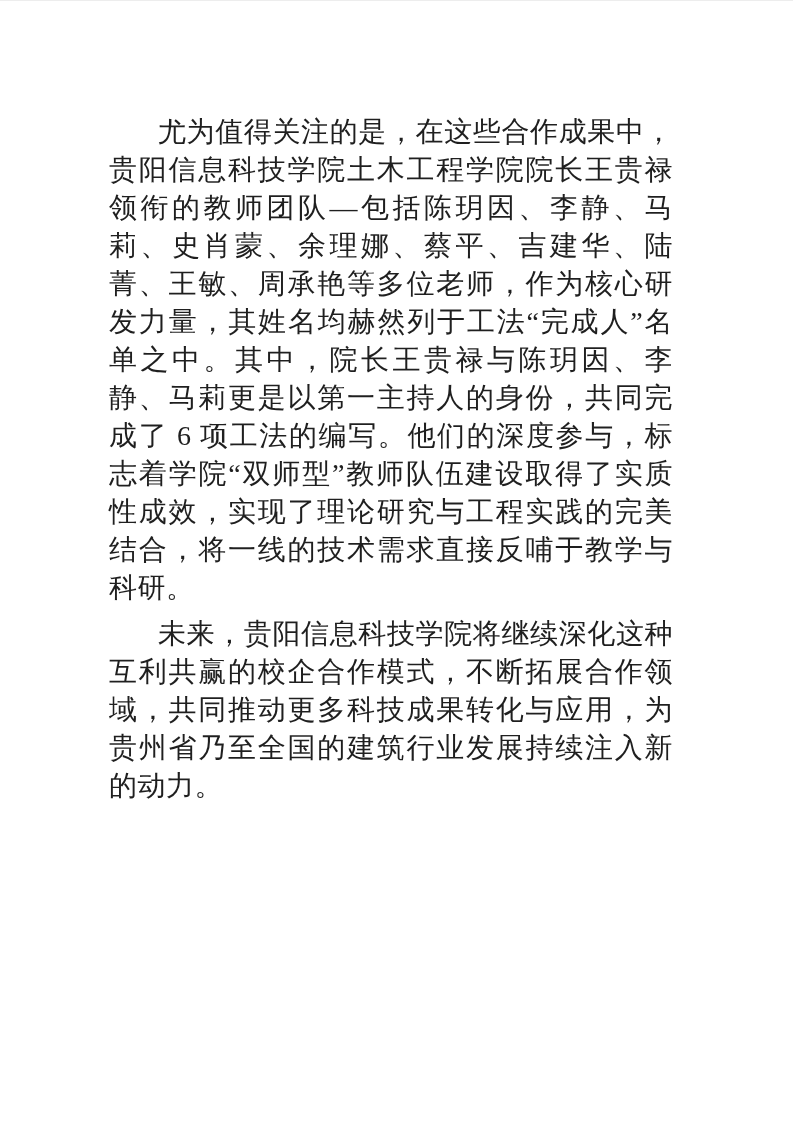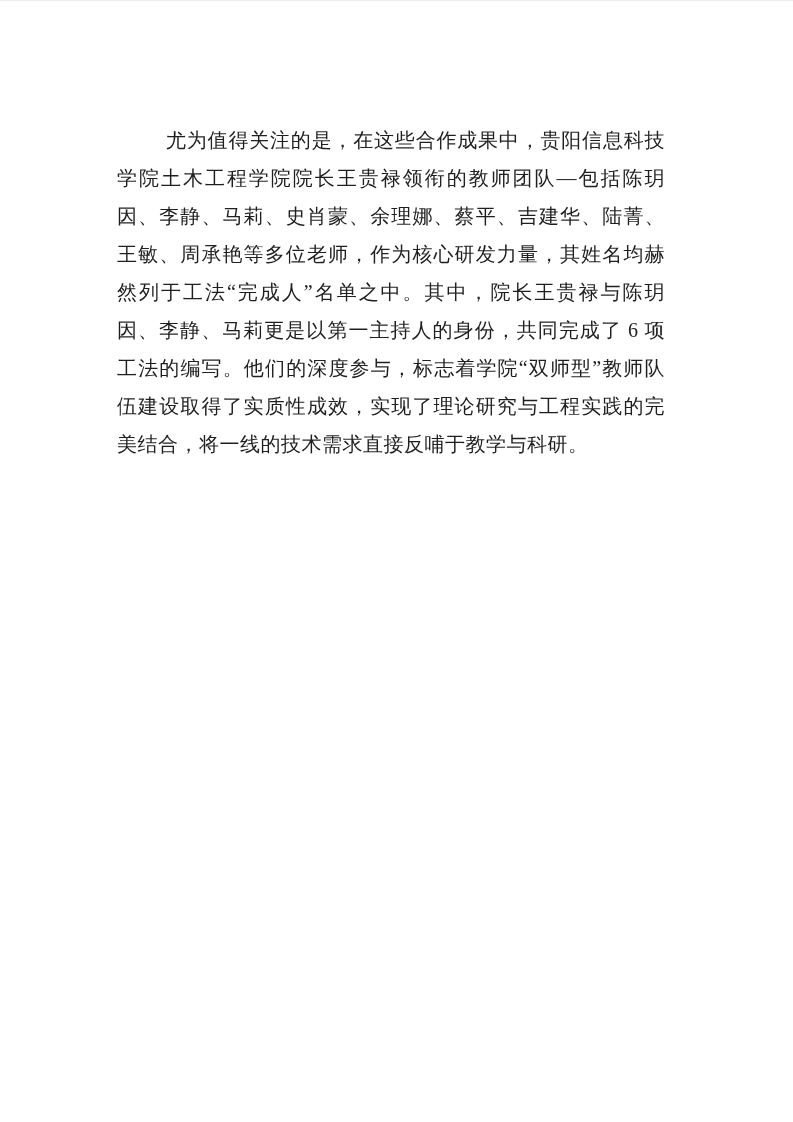--- a/index.html
+++ b/index.html
@@ -16,32 +16,33 @@
     border-top: 1px solid #ededed;
     box-sizing: border-box;
   }
   .text-block {
     position: absolute;
     left: 101px;
     top: 104px;
     width: 580px;
   }
   .para {
-    margin: 16px;
+    margin: 8px;
     font-family: "Liberation Serif", "DejaVu Serif", serif;
-    font-size: 20px;
+    font-size: 28px;
     line-height: 38px;
     letter-spacing: 0.5px;
     color: #1f1f1f;
     text-align: justify;
     text-align-last: left;
     text-indent: 49px;
     word-break: break-all;
   }
 </style>
 </head>
 <body>
 
 <div class="page">
   <div class="text-block">
     <p class="para">尤为值得关注的是，在这些合作成果中，贵阳信息科技学院土木工程学院院长王贵禄领衔的教师团队—包括陈玥因、李静、马莉、史肖蒙、余理娜、蔡平、吉建华、陆菁、王敏、周承艳等多位老师，作为核心研发力量，其姓名均赫然列于工法“完成人”名单之中。其中，院长王贵禄与陈玥因、李静、马莉更是以第一主持人的身份，共同完成了 6 项工法的编写。他们的深度参与，标志着学院“双师型”教师队伍建设取得了实质性成效，实现了理论研究与工程实践的完美结合，将一线的技术需求直接反哺于教学与科研。</p>
+    <p class="para">未来，贵阳信息科技学院将继续深化这种互利共赢的校企合作模式，不断拓展合作领域，共同推动更多科技成果转化与应用，为贵州省乃至全国的建筑行业发展持续注入新的动力。</p>
   </div>
 </div>
 
 </body></html>

